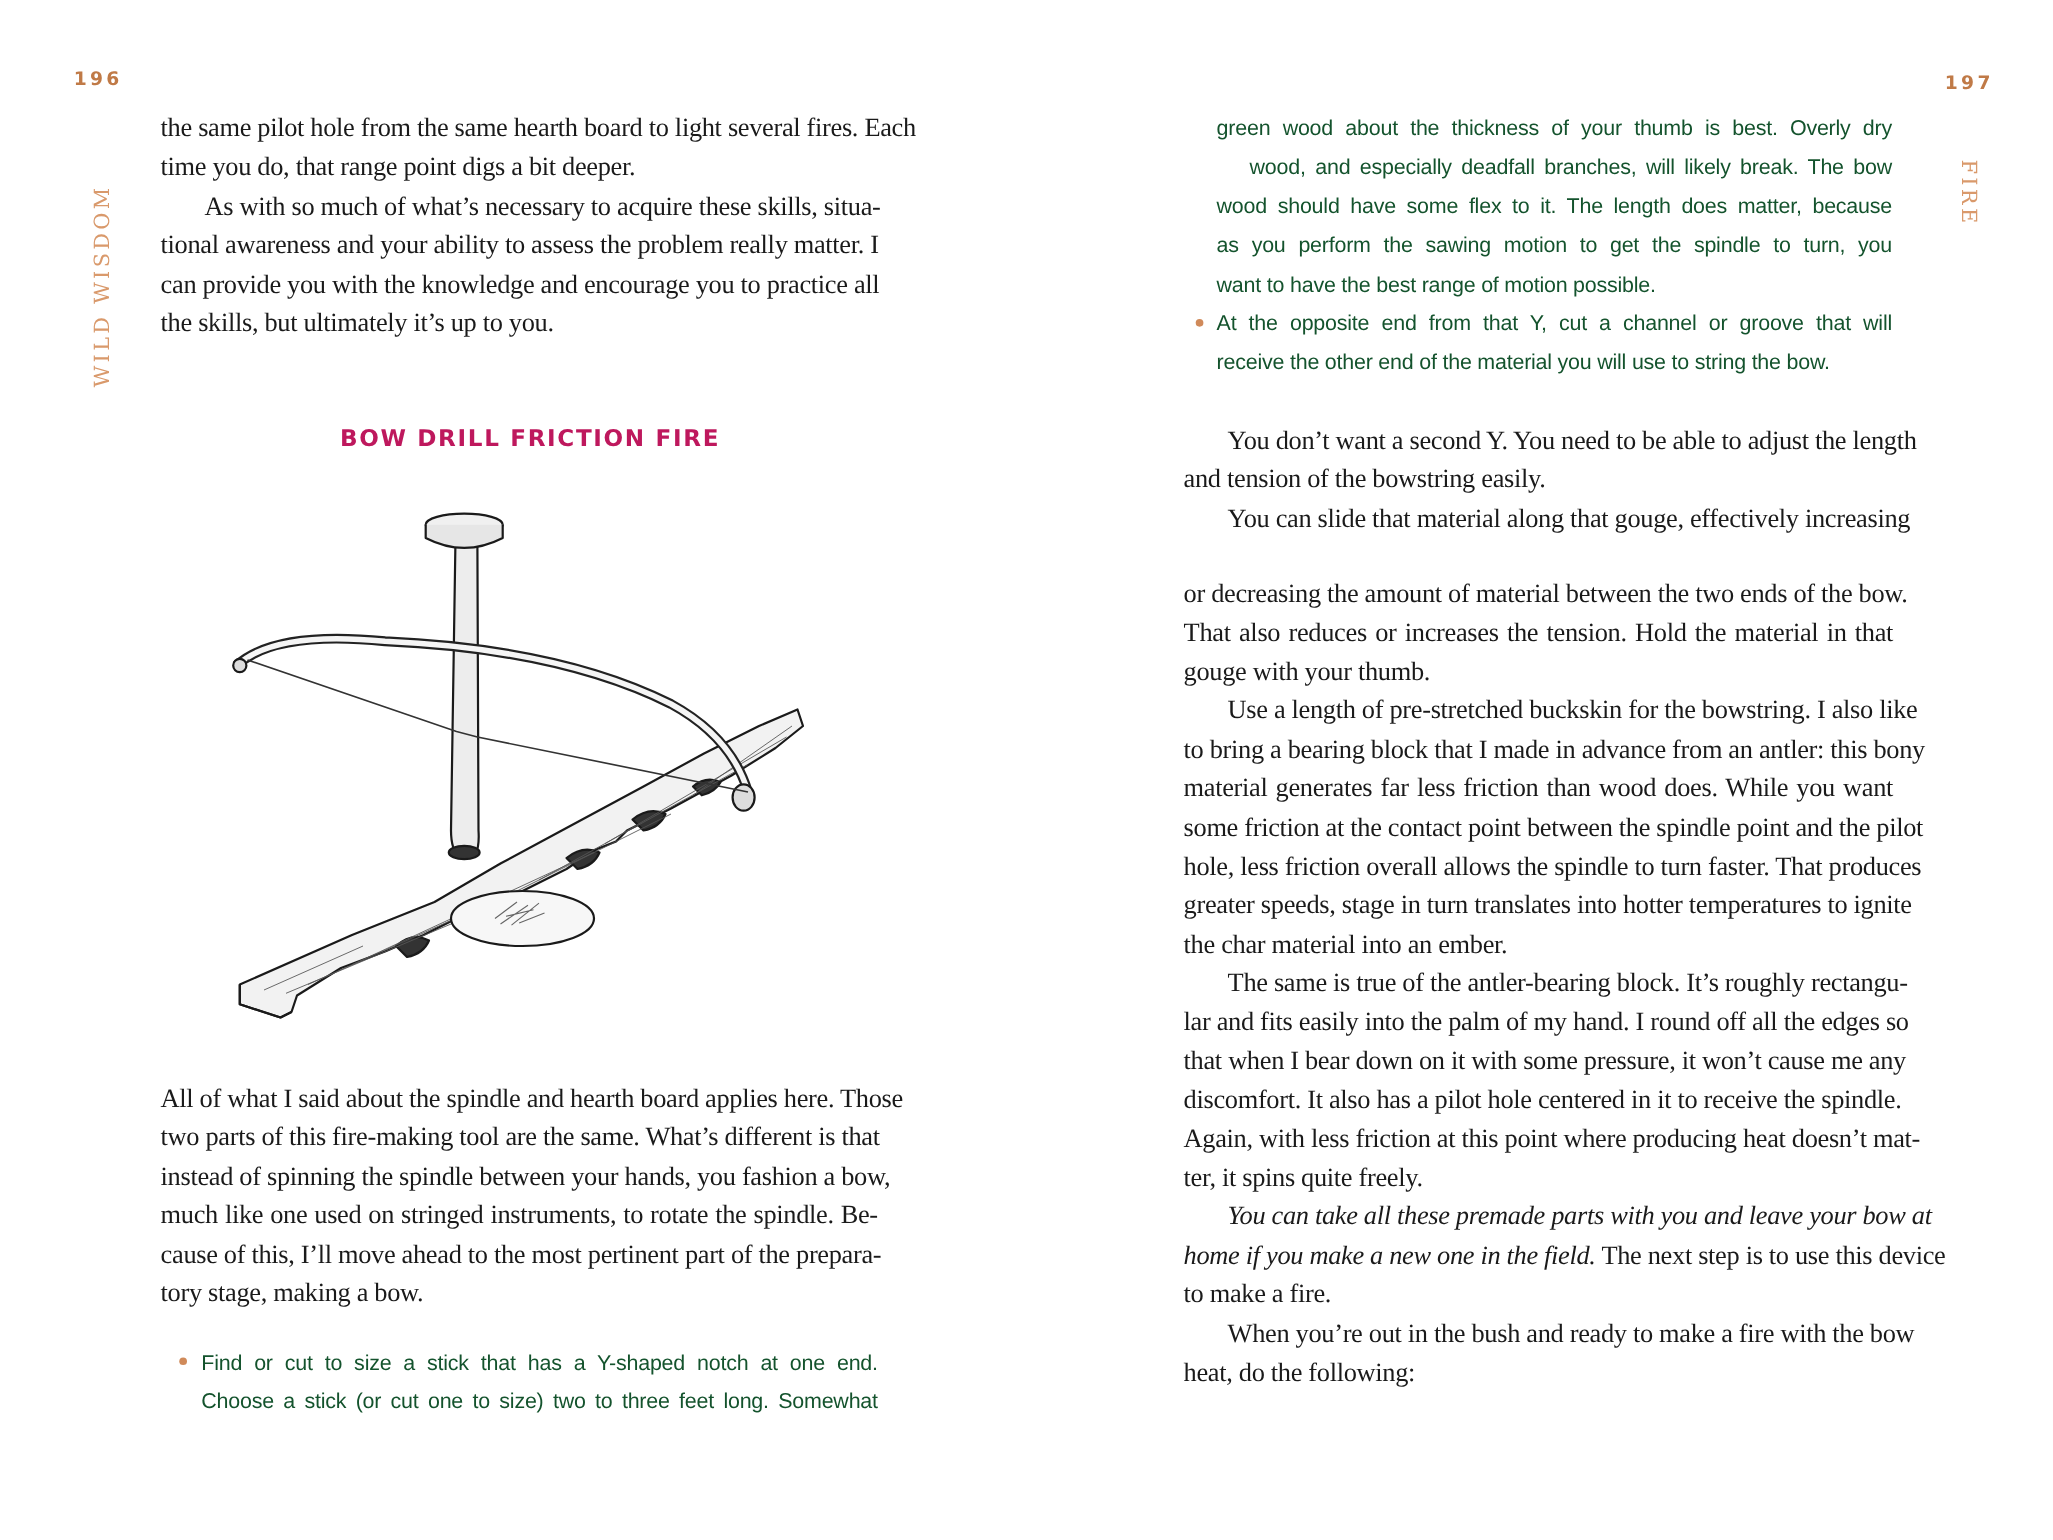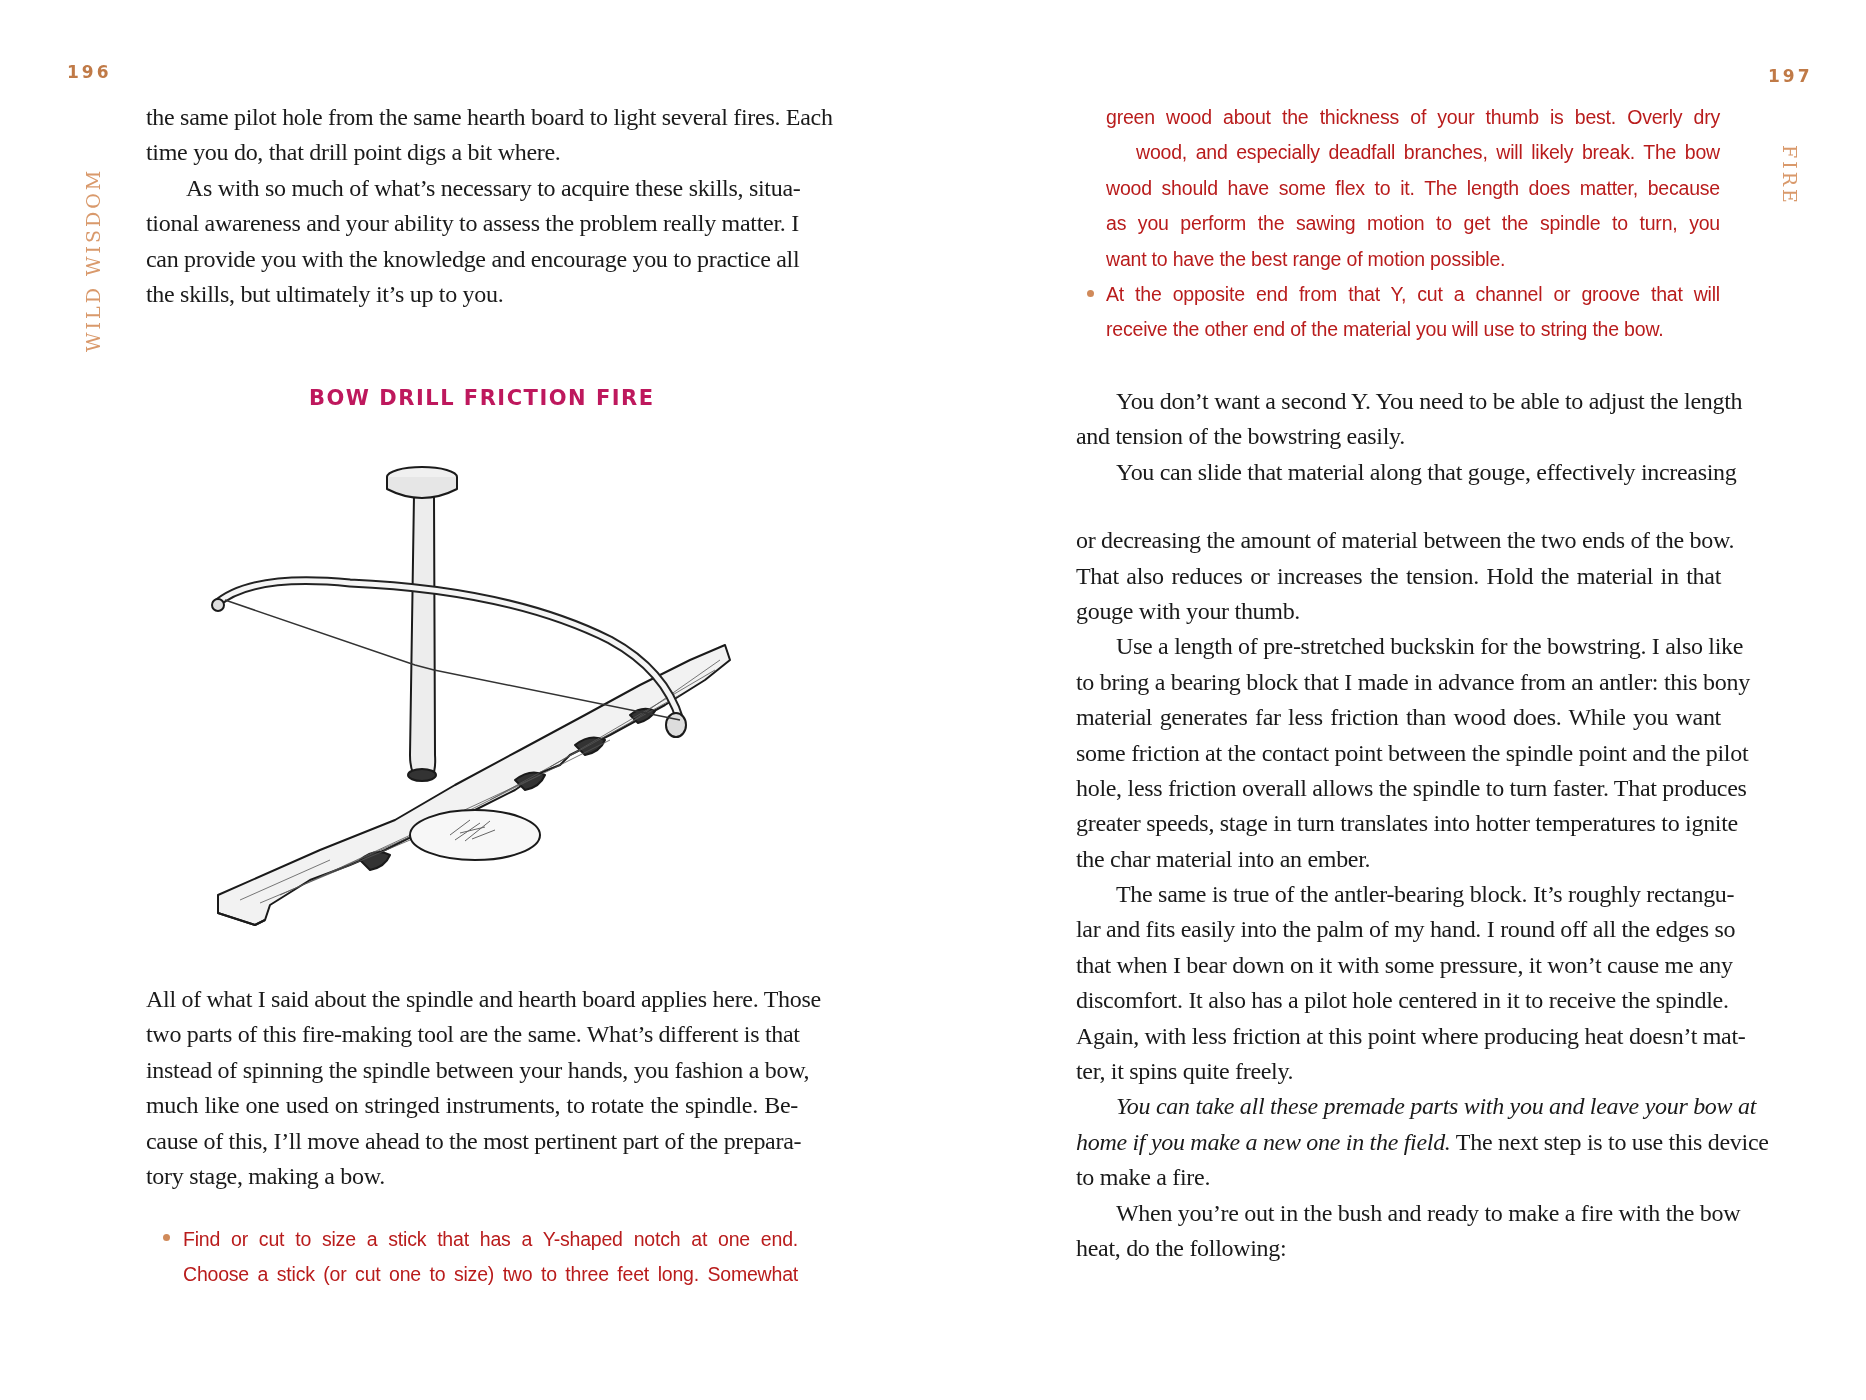--- a/index.html
+++ b/index.html
@@ -6,38 +6,38 @@
   body { width: 1866px; height: 1400px; position: relative; overflow: hidden; }
   .page { position: absolute; top: 0; height: 1400px; }
   .page-left { left: 0; width: 933px; }
   .page-right { left: 933px; width: 933px; }
   .folio { position: absolute; font-family: "DejaVu Sans", sans-serif; font-weight: bold; font-size: 17px; letter-spacing: 3px; color: #c07a47; }
   .running { position: absolute; font-family: "DejaVu Serif", serif; font-size: 19px; letter-spacing: 3px; color: #d9996b; white-space: nowrap; transform-origin: left top; }
   .col { position: absolute; }
   .line { display: block; height: 35.4px; line-height: 35.4px; white-space: nowrap; text-align: justify; text-align-last: justify; }
   .line.last { text-align-last: left; }
   .serif { font-family: "Liberation Serif", serif; font-size: 24px; color: #1a1a1a; letter-spacing: -0.3px; }
-  .sans { font-family: "Liberation Sans", sans-serif; font-size: 19.5px; color: #b91c1c; letter-spacing: -0.2px; }
+  .sans { font-family: "Liberation Sans", sans-serif; font-size: 19.5px; color: #14532d; letter-spacing: -0.2px; }
   .indent { padding-left: 40px; }
   .italic { font-style: italic; }
   .heading { position: absolute; font-family: "DejaVu Sans", sans-serif; font-weight: bold; font-size: 21px; letter-spacing: 1.5px; color: #be185d; white-space: nowrap; }
   .bullet-dot { position: absolute; width: 7px; height: 7px; border-radius: 50%; background: #d08a5a; }
   .illus { position: absolute; }
 </style>
 </head>
 <body>
 
 <div class="page page-left">
   <div class="folio" style="left:67px; top:62px;">196</div>
   <div class="running" style="left:82px; top:352px; transform: rotate(-90deg);">WILD WISDOM</div>
 
   <div class="col serif" style="left:146px; top:100px; width:652px;">
     <div>
       <span class="line" style="display: block;">the same pilot hole from the same hearth board to light several fires. Each</span>
-      <span class="line last" style="display: block;">time you do, that drill point digs a bit where.</span>
+      <span class="line last" style="display: block;">time you do, that range point digs a bit deeper.</span>
     </div>
     <div>
       <span class="line indent" style="display: block;">As with so much of what’s necessary to acquire these skills, situa-</span>
       <span class="line" style="display: block;">tional awareness and your ability to assess the problem really matter. I</span>
       <span class="line" style="display: block;">can provide you with the knowledge and encourage you to practice all</span>
       <span class="line last" style="display: block;">the skills, but ultimately it’s up to you.</span>
     </div>
   </div>
 
   <div class="heading" style="left:309px; top:386px;">BOW DRILL FRICTION FIRE</div>

